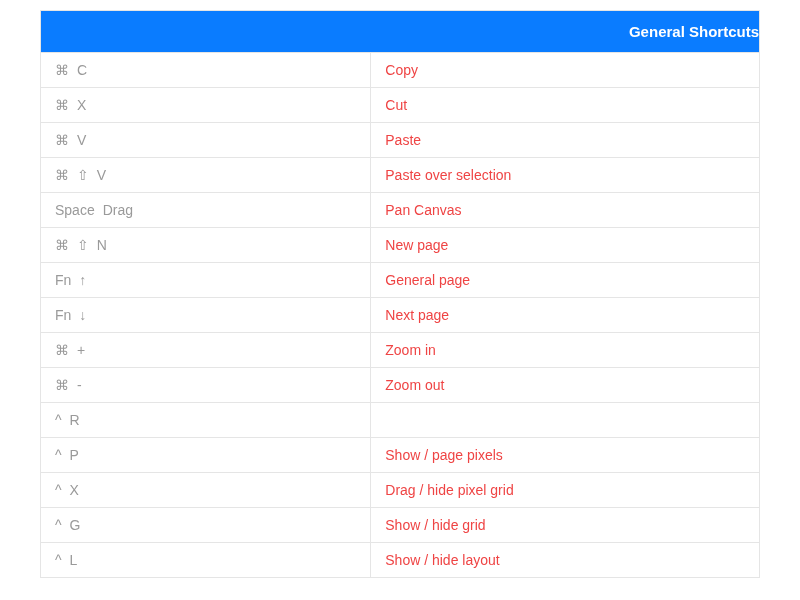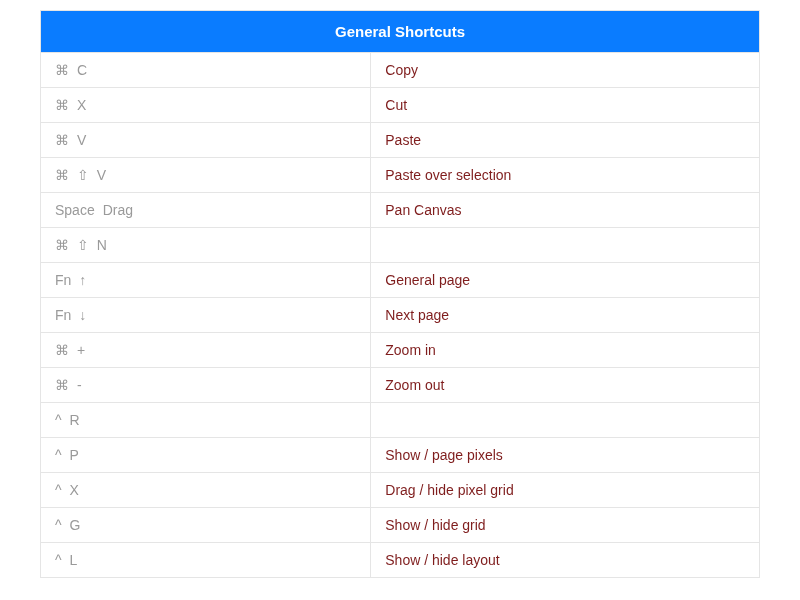--- a/index.html
+++ b/index.html
@@ -9,21 +9,21 @@
     padding: 10px 40px;
   }
   .table {
     width: 100%;
     border: 1px solid #e5e5e5;
     border-collapse: collapse;
   }
   .header {
     background: #0a7cff;
     color: #ffffff;
-    text-align: center;
+    text-align: right;
     font-weight: 700;
     font-size: 15px;
     padding: 12px 0;
   }
   .row {
     display: flex;
     border-top: 1px solid #e5e5e5;
   }
   .cell-keys {
     width: 46%;
@@ -31,21 +31,21 @@
     border-right: 1px solid #e5e5e5;
     color: #9a9a9a;
     font-size: 14px;
     display: flex;
     align-items: center;
     gap: 8px;
   }
   .cell-action {
     width: 54%;
     padding: 9px 14px;
-    color: #7f1d1d;
+    color: #ef4444;
     font-size: 14px;
     display: flex;
     align-items: center;
   }
   .key-token {
     display: inline-block;
     color: #9a9a9a;
   }
   .key-sym {
     font-size: 14px;
@@ -92,20 +92,21 @@
           <span class="key-token key-sym">Drag</span>
         </div>
         <div class="cell-action">Pan Canvas</div>
       </div>
       <div class="row">
         <div class="cell-keys">
           <span class="key-token key-sym">⌘</span>
           <span class="key-token key-sym">⇧</span>
           <span class="key-token key-sym">N</span>
         </div>
+        <div class="cell-action">New page</div>
       </div>
       <div class="row">
         <div class="cell-keys">
           <span class="key-token key-sym">Fn</span>
           <span class="key-token key-sym">↑</span>
         </div>
         <div class="cell-action">General page</div>
       </div>
       <div class="row">
         <div class="cell-keys">

